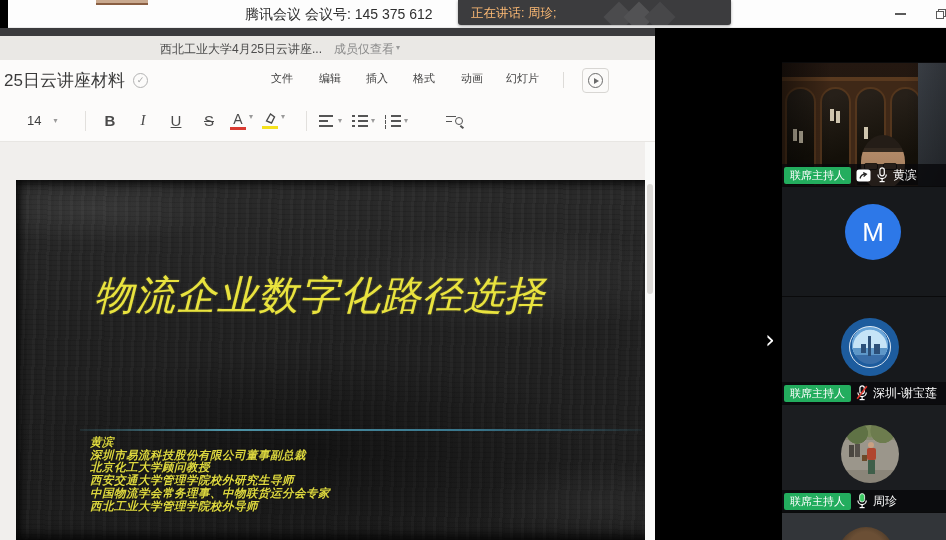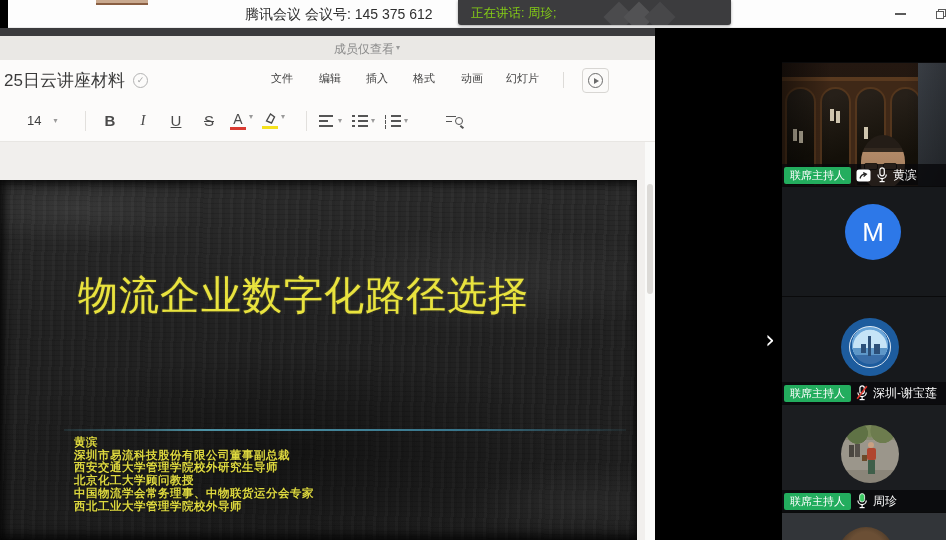--- a/index.html
+++ b/index.html
@@ -9,21 +9,21 @@
 
   
   .titlebar { position:absolute; left:8px; top:0; width:946px; height:28px;
     background:#fdfdfd; border-bottom:1px solid #ececec; z-index:40; }
   .thumb-strip { position:absolute; left:88px; top:0; width:52px; height:5px;
     background:#c9a98f; border-bottom:2px solid #8a5f43; }
   .titlebar-title { position:absolute; left:237px; top:6px; font-size:14px; color:#2f2f2f; }
   .speaking-toast { position:absolute; left:450px; top:0; width:273px; height:25px;
     background:#3c3c3e; border-radius:0 0 3px 3px; overflow:hidden;
     box-shadow:0 1px 3px rgba(0,0,0,.35); }
-  .speaking-toast .toast-text { position:absolute; left:13px; top:5px; font-size:12.5px; color:#84cc16;text-align:right; }
+  .speaking-toast .toast-text { position:absolute; left:13px; top:5px; font-size:12.5px; color:#fdba74;text-align:right; }
   .toast-diamond { position:absolute; width:22px; height:22px; background:#4b4b4d;
     transform:rotate(45deg); top:6px; }
   .toast-diamond.d2 { left:170px; background:#525254; }
   .toast-diamond.d3 { left:191px; background:#474749; }
   .toast-diamond.d1 { left:150px; }
   .win-controls { position:absolute; right:8px; top:0; height:28px; display:flex;
     align-items:center; gap:30px; }
   .win-min { width:11px; height:2px; background:#5a5a5a; }
   .win-restore { position:relative; width:10px; height:10px; }
   .win-restore .r1 { position:absolute; right:0; top:0; width:8px; height:8px; border:1.2px solid #5a5a5a; }
@@ -84,31 +84,31 @@
   .search-list i:nth-child(1){top:2px;width:10px} .search-list i:nth-child(2){top:7px;width:6px}
   .search-list s { position:absolute; right:1px; top:3px; width:8px; height:8px;
     border:1.5px solid #555; border-radius:50%; }
   .search-list u { position:absolute; right:0px; bottom:0px; width:4px; height:1.6px;
     background:#555; transform:rotate(40deg); }
 
   
   .canvas { position:absolute; left:0; top:114px; width:655px; height:398px; background:#f1efed; }
   .scrollbar { position:absolute; left:645px; top:0; width:10px; height:398px; background:#fafaf9; }
   .scroll-thumb { position:absolute; left:2px; top:42px; width:6px; height:110px; background:#dcdad7; border-radius:3px; }
-  .slide { position:absolute; left:0; top:38px; width:637px; height:360px;
+  .slide { position:absolute; left:16px; top:38px; width:637px; height:360px;
     background:
       radial-gradient(ellipse 220px 60px at 12% 8%, rgba(255,255,255,.07), transparent 60%),
       radial-gradient(ellipse 300px 90px at 78% 28%, rgba(255,255,255,.05), transparent 60%),
       radial-gradient(ellipse 420px 140px at 45% 75%, rgba(0,0,0,.38), transparent 70%),
       radial-gradient(ellipse 200px 70px at 92% 90%, rgba(255,255,255,.05), transparent 60%),
       repeating-linear-gradient(92deg, rgba(255,255,255,.025) 0 3px, rgba(0,0,0,.06) 3px 6px, transparent 6px 11px),
       repeating-linear-gradient(1deg, rgba(0,0,0,.12) 0 1px, transparent 1px 5px),
       linear-gradient(180deg, #2b2b2b, #222 40%, #1d1d1d);
     box-shadow: inset 0 4px 8px rgba(0,0,0,.6), inset 0 -6px 10px rgba(0,0,0,.55), inset 4px 0 8px rgba(0,0,0,.4);
-    overflow:hidden; }
+    overflow:hidden;font-style:italic; }
   .slide-title { position:absolute; left:78px; top:88px; font-size:40px; letter-spacing:1px;
     color:#e9e33e; font-family:"Liberation Serif","DejaVu Serif",serif;
     text-shadow:0 0 2px rgba(233,227,62,.4); white-space:nowrap; }
   .slide-divider { position:absolute; left:64px; top:249px; width:562px; height:2px;
     background:linear-gradient(90deg, rgba(70,140,160,.15), #4d93a6 25%, #39768c 70%, rgba(70,140,160,.1)); }
   .credentials { position:absolute; left:74px; top:256px; font-size:11.5px; line-height:12.7px;
     color:#ddd83f; font-weight:bold; letter-spacing:.5px; white-space:nowrap;
     text-shadow:0 0 1px rgba(0,0,0,.6); }
 
   
@@ -200,20 +200,21 @@
         <div class="r1"></div>
         <div class="r2"></div>
       </div>
     </div>
   </div>
 
   <div class="doc-window">
     <div class="doc-top-strip"></div>
 
     <div class="tab-bar">
+      <div class="tab-title">西北工业大学4月25日云讲座...</div>
       <div class="view-mode">成员仅查看</div>
       <div class="view-caret">▾</div>
     </div>
 
     <div class="menu-row">
       <div class="doc-title">25日云讲座材料</div>
       <div class="check-icon">✓</div>
       <div class="menu-item m0">文件</div>
       <div class="menu-item m1">编辑</div>
       <div class="menu-item m2">插入</div>
@@ -289,22 +290,22 @@
       </div>
     </div>
 
     <div class="canvas">
       <div class="slide">
         <div class="slide-title">物流企业数字化路径选择</div>
         <div class="slide-divider"></div>
         <div class="credentials">
           <div>黄滨</div>
           <div>深圳市易流科技股份有限公司董事副总裁</div>
+          <div>北京化工大学顾问教授</div>
           <div>西安交通大学管理学院校外研究生导师</div>
-          <div>北京化工大学顾问教授</div>
           <div>中国物流学会常务理事、中物联货运分会专家</div>
           <div>西北工业大学管理学院校外导师</div>
         </div>
       </div>
       <div class="scrollbar">
         <div class="scroll-thumb"></div>
       </div>
     </div>
   </div>
 

